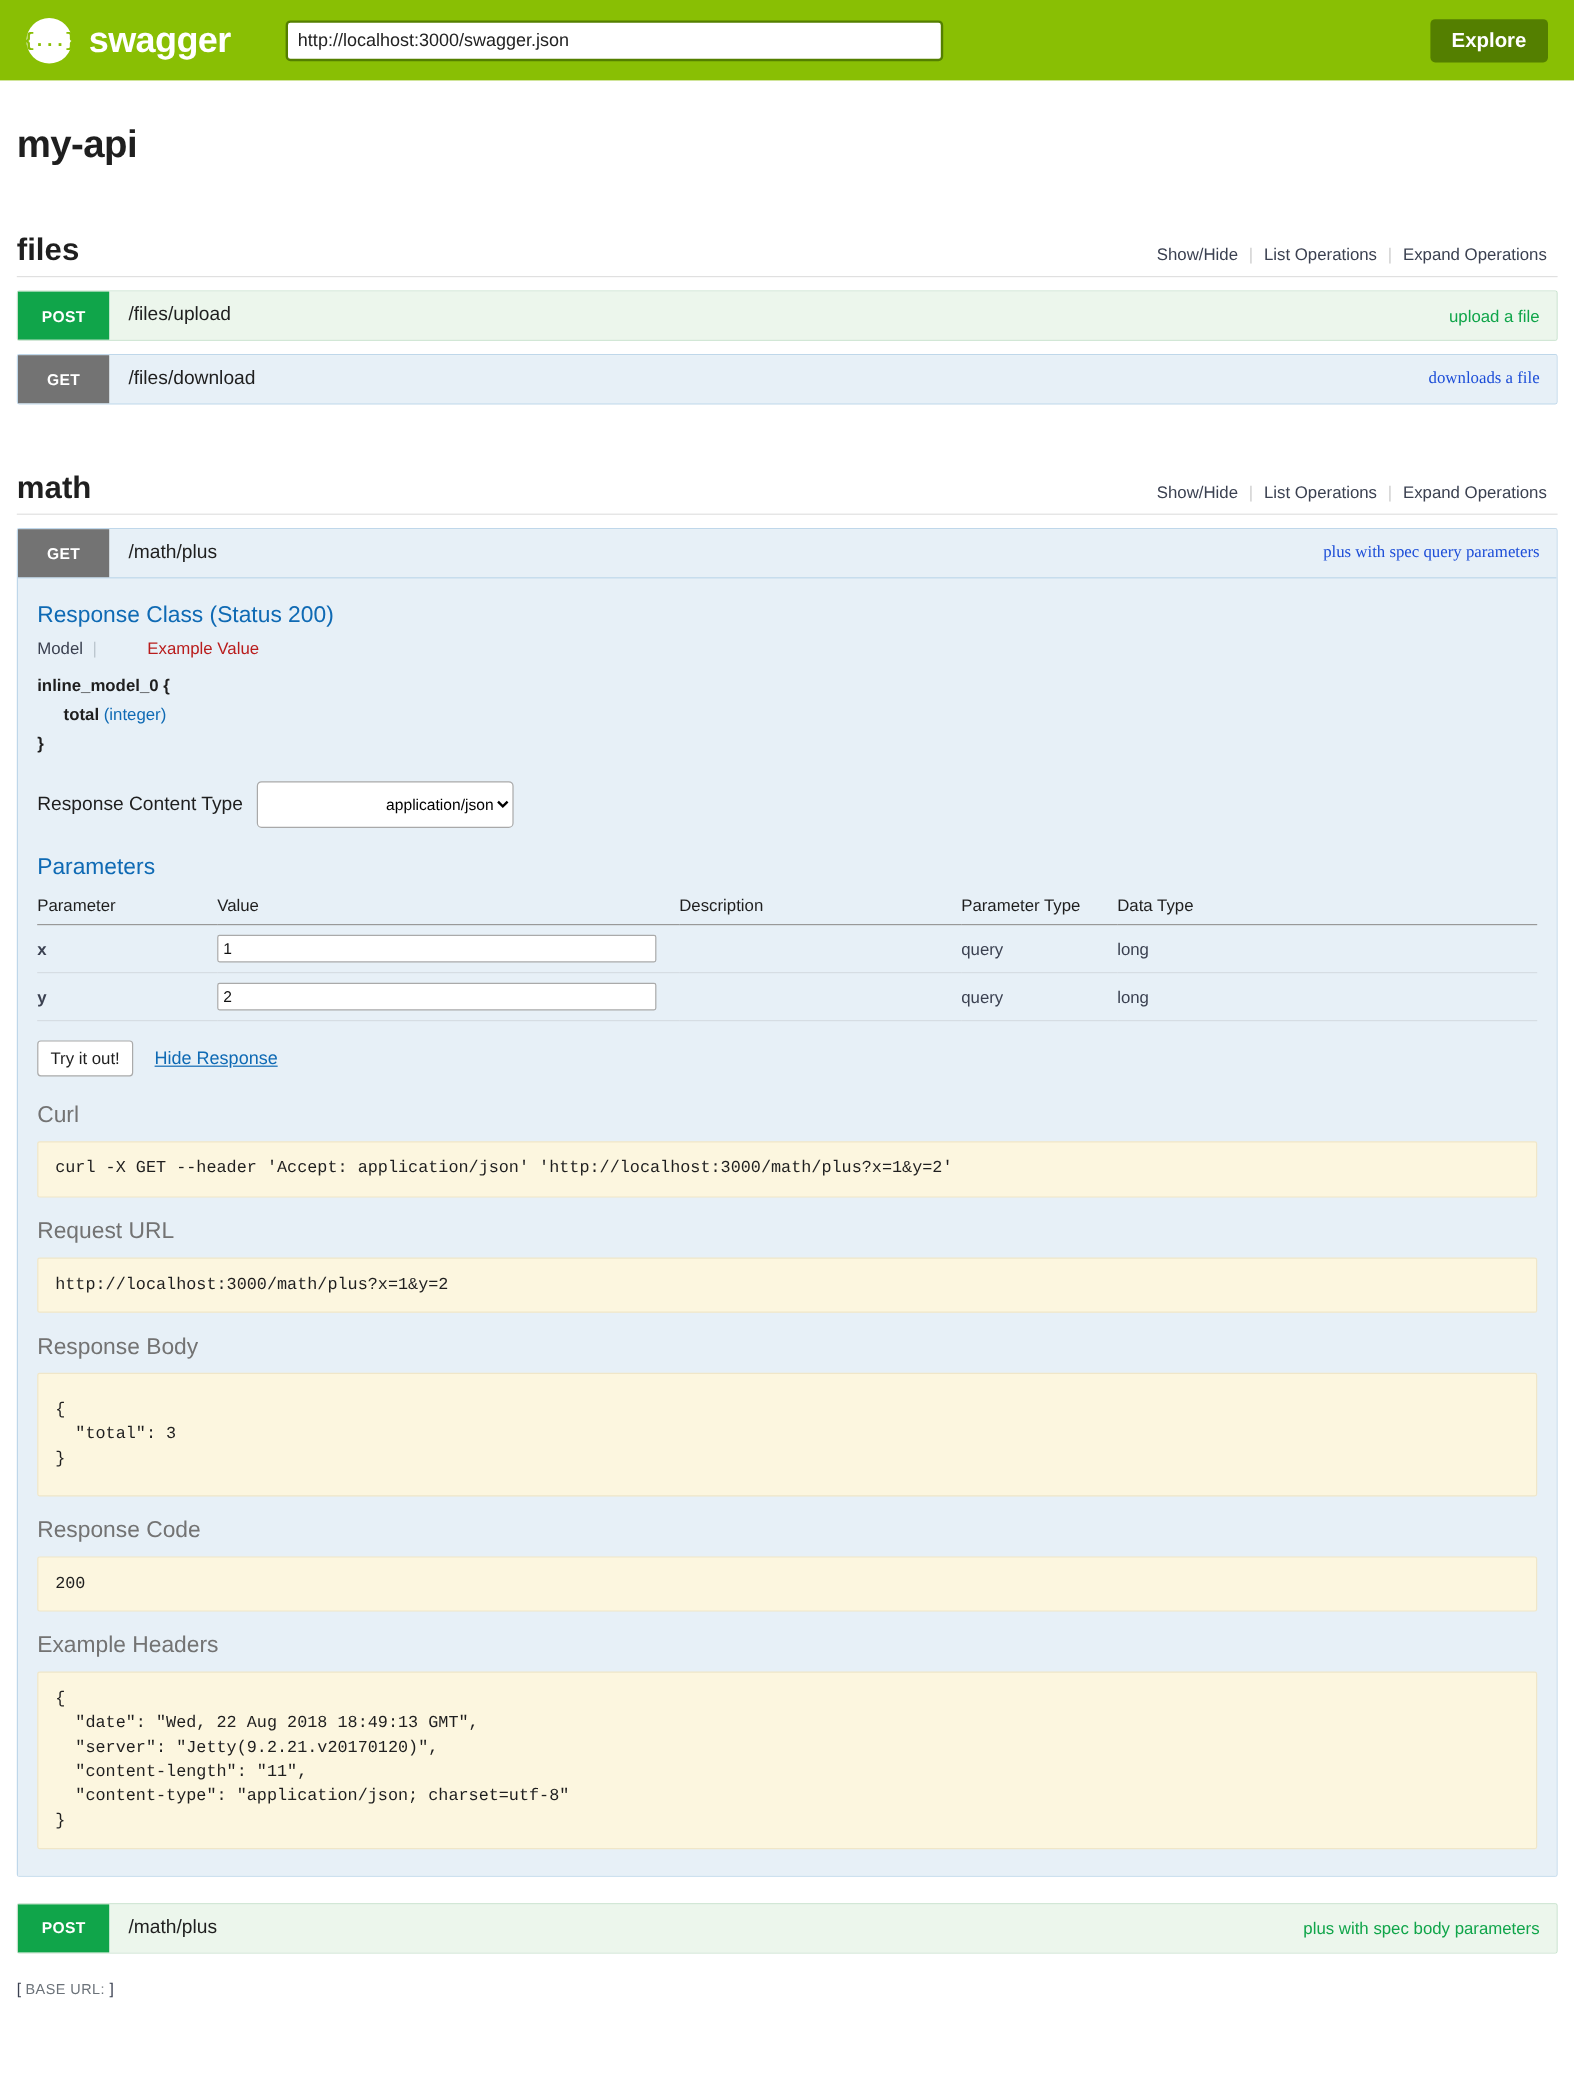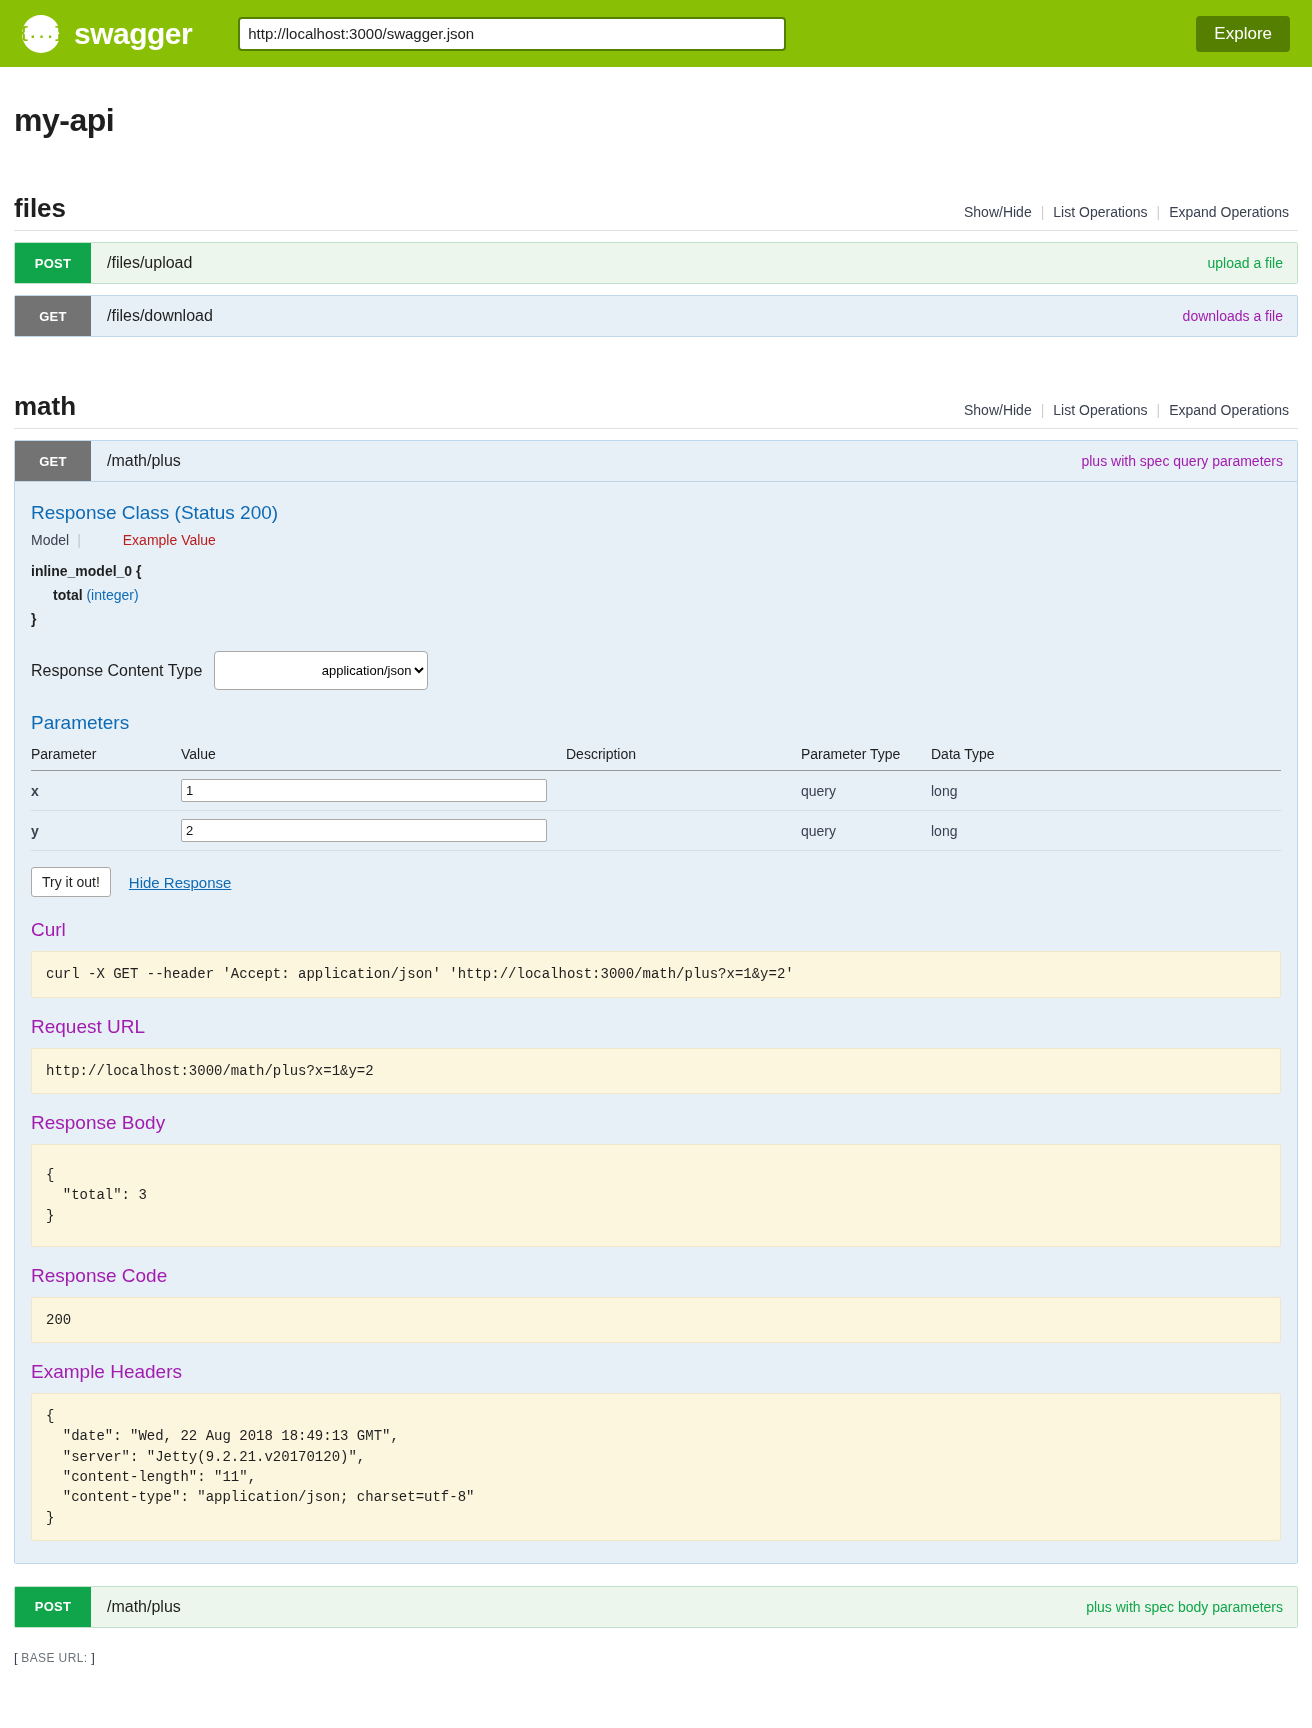--- a/index.html
+++ b/index.html
@@ -49,21 +49,21 @@
     background: #fff;
     outline: none;
   }
   .explore-btn {
     margin-left: auto;
     background: #547f00;
     color: #fff;
     border: none;
     border-radius: 4px;
     font-size: 17px;
-    font-weight: normal;
+    font-weight: bold;
     padding: 8px 18px;
     cursor: pointer;
     font-family: "Liberation Sans", sans-serif;
   }
 
   
   .page { padding: 0 14px; }
   h1.api-title {
     font-size: 32px;
     margin: 35px 0 0 0;
@@ -136,21 +136,21 @@
     font-family: "Liberation Sans", sans-serif;
   }
   .op-summary {
     margin-left: auto;
     display: flex;
     align-items: center;
     padding-right: 14px;
     font-size: 14px;
   }
   .op.post .op-summary { color: #10a54a; }
-  .op.get  .op-summary { color: #a21caf; }
+  .op.get  .op-summary { color: #1d4ed8; font-family: Liberation Serif, serif; }
 
   
   .op-body {
     background: #e7f0f7;
     padding: 14px 16px 22px 16px;
     border-top: 1px solid #bfd7ea;
   }
   .section-title {
     color: #0f6ab4;
     font-size: 19px;
@@ -247,21 +247,21 @@
     color: #1f1f1f;
   }
   .hide-resp {
     color: #0f6ab4;
     font-size: 15px;
     text-decoration: underline;
     cursor: pointer;
   }
 
   .sub-head {
-    color: #a21caf;
+    color: #737373;
     font-size: 19px;
     margin: 18px 0 10px 0;
   }
   pre.code {
     background: #fcf6df;
     border: 1px solid #f0e6c8;
     border-radius: 2px;
     margin: 0;
     padding: 12px 14px;
     font-family: "Liberation Mono", monospace;

